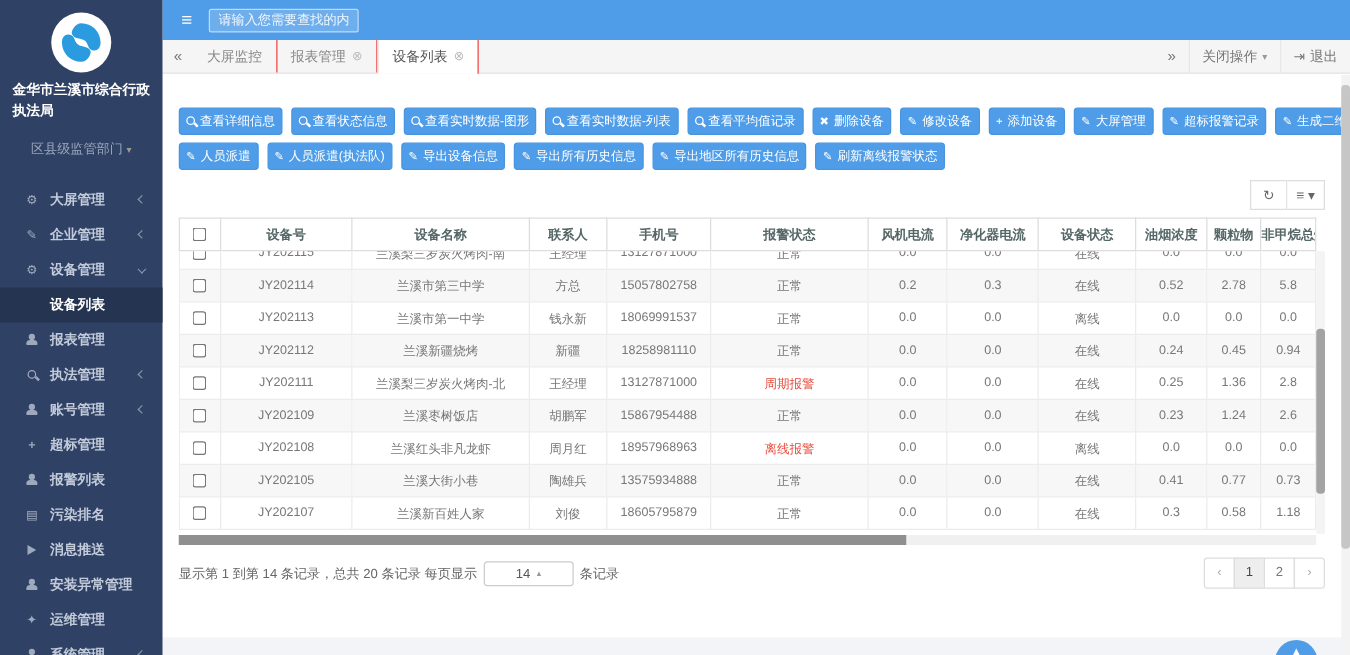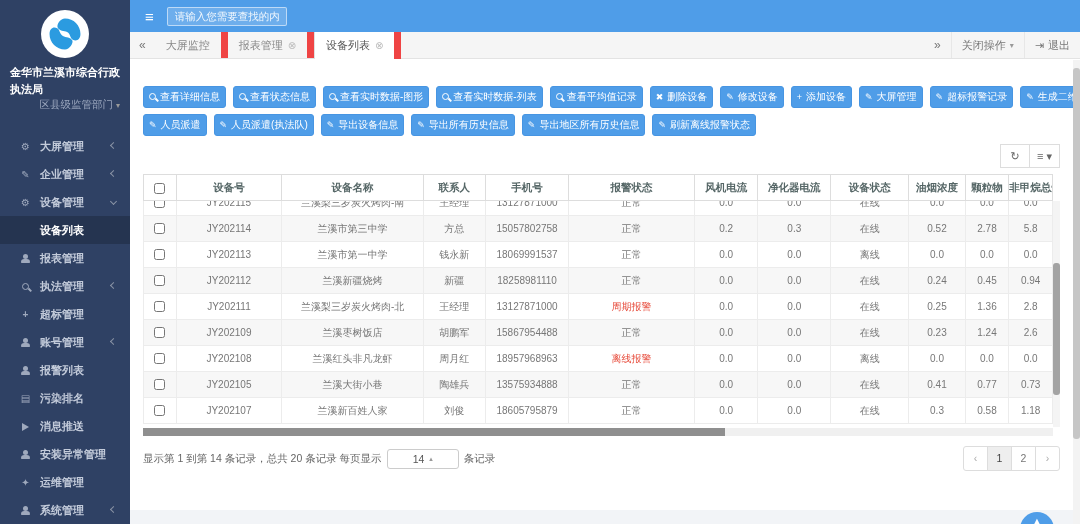--- a/index.html
+++ b/index.html
@@ -4,21 +4,21 @@
 <style>
   * { box-sizing: border-box; margin: 0; padding: 0; }
   html,body { width:1080px; height:524px; overflow:hidden; }
   body { font-family:"Liberation Sans","DejaVu Sans",sans-serif; font-size:11px; color:#666; background:#fff; position:relative; }
 
   
   .sidebar { position:absolute; left:0; top:0; bottom:0; width:130px; background:#2f4164; z-index:5; }
   .brand { padding:10px 0 6px; text-align:center; }
   .logo { width:48px; height:48px; margin:0 auto 6px; border-radius:50%; background:#fff; display:flex; align-items:center; justify-content:center; }
   .org-title { color:#fff; font-weight:bold; font-size:11px; line-height:1.5; padding:0 10px; text-align:left; }
-  .org-sub { color:#9aa6bd; font-size:10.5px; margin-top:1px; text-align:right; padding:0 10px; cursor:pointer; }
+  .org-sub { color:#9aa6bd; font-size:10.5px; margin-top:15px; text-align:center; padding:0 22px; cursor:pointer; }
   .side-menu { margin-top:14px; }
   .side-item { position:relative; height:28px; line-height:28px; padding-left:18px; color:#c3cbda; font-size:11px; font-weight:bold; cursor:pointer; white-space:nowrap; }
   .side-item .si { display:inline-block; width:15px; margin-right:7px; text-align:center; font-size:10px; color:#9fa9bd; }
   .side-item.child { padding-left:40px; }
   .side-item.active { background:#253450; color:#fff; }
   .chev { display:inline-block; width:5px; height:5px; border-right:1.4px solid #8a93a6; border-bottom:1.4px solid #8a93a6; }
   .chev.left { transform:rotate(135deg); }
   .chev.down { transform:rotate(45deg); }
   .side-item .chev { position:absolute; right:14px; top:11px; }
   .i-user { position:relative; display:inline-block; width:9px; height:9px; vertical-align:-1px; }
@@ -31,21 +31,21 @@
   
   .main { position:absolute; left:130px; right:0; top:0; bottom:0; }
   .topbar { height:32px; background:#4f9de8; display:flex; align-items:center; gap:13px; padding-left:15px; }
   .burger { color:#fff; font-size:15px; cursor:pointer; line-height:1; }
   .top-search { width:120px; height:19px; background:rgba(255,255,255,.18); border:1px solid rgba(255,255,255,.55); border-radius:2px; color:#fff; font-size:10.5px; padding:0 7px; outline:none; }
   .top-search::placeholder { color:rgba(255,255,255,.9); }
 
   .tabbar { height:27px; background:#f5f5f5; border-bottom:1px solid #e3e3e3; display:flex; align-items:stretch; font-size:11px; color:#888; }
   .tab-arrow { align-self:center; padding:0 9px; cursor:pointer; color:#777; font-size:12px; }
   .tabs { display:flex; }
-  .tab { display:flex; align-items:center; gap:5px; padding:0 11px; cursor:pointer; border-right:7px solid #ef4444;text-align:center; }
+  .tab { display:flex; align-items:center; gap:5px; padding:0 11px; cursor:pointer; border-right:1px solid #ef4444;text-align:center; }
   .tab.active { background:#fff; color:#555; border-left:1px solid #e0e0e0; margin-bottom:-1px; }
   .tab .tclose { color:#bbb; font-size:10px; }
   .tab-right { margin-left:auto; display:flex; align-items:center; }
   .tab-right > * { padding:0 10px; cursor:pointer; border-left:1px solid #e7e7e7; height:100%; display:flex; align-items:center; gap:4px; color:#777; }
   .caret { font-size:8px; color:#999; }
 
   .content { padding:27px 20px 0 13px; }
   .btn-row { display:flex; gap:7px; margin-bottom:6px; }
   .btn { display:inline-flex; align-items:center; gap:4px; background:#4f9de8; color:#fff; border:1px solid #4795e2; border-radius:3px; font-size:10px; padding:3px 5px; white-space:nowrap; cursor:pointer; font-family:inherit; }
   .btn .bi { font-size:9px; line-height:1; }
@@ -102,22 +102,22 @@
       <span class="caret">▾</span>
     </div>
   </div>
   <nav class="side-menu" id="side-menu">
       <div class="side-item"><span class="si">⚙</span><span>大屏管理</span><span class="chev left"></span></div>
       <div class="side-item"><span class="si">✎</span><span>企业管理</span><span class="chev left"></span></div>
       <div class="side-item"><span class="si">⚙</span><span>设备管理</span><span class="chev down"></span></div>
       <div class="side-item child active"><span>设备列表</span></div>
       <div class="side-item"><span class="si"><span class="i-user"></span></span><span>报表管理</span></div>
       <div class="side-item"><span class="si"><span class="mag"></span></span><span>执法管理</span><span class="chev left"></span></div>
+      <div class="side-item"><span class="si"><span class="i-user"></span></span><span>账号管理</span><span class="chev left"></span></div>
       <div class="side-item"><span class="si">+</span><span>超标管理</span></div>
-      <div class="side-item"><span class="si"><span class="i-user"></span></span><span>账号管理</span><span class="chev left"></span></div>
       <div class="side-item"><span class="si"><span class="i-user"></span></span><span>报警列表</span></div>
       <div class="side-item"><span class="si">▤</span><span>污染排名</span></div>
       <div class="side-item"><span class="si"><span class="i-horn"></span></span><span>消息推送</span></div>
       <div class="side-item"><span class="si"><span class="i-user"></span></span><span>安装异常管理</span></div>
       <div class="side-item"><span class="si">✦</span><span>运维管理</span></div>
       <div class="side-item"><span class="si"><span class="i-user"></span></span><span>系统管理</span><span class="chev left"></span></div>
     </nav>
 </div>
 
 <div class="main">

